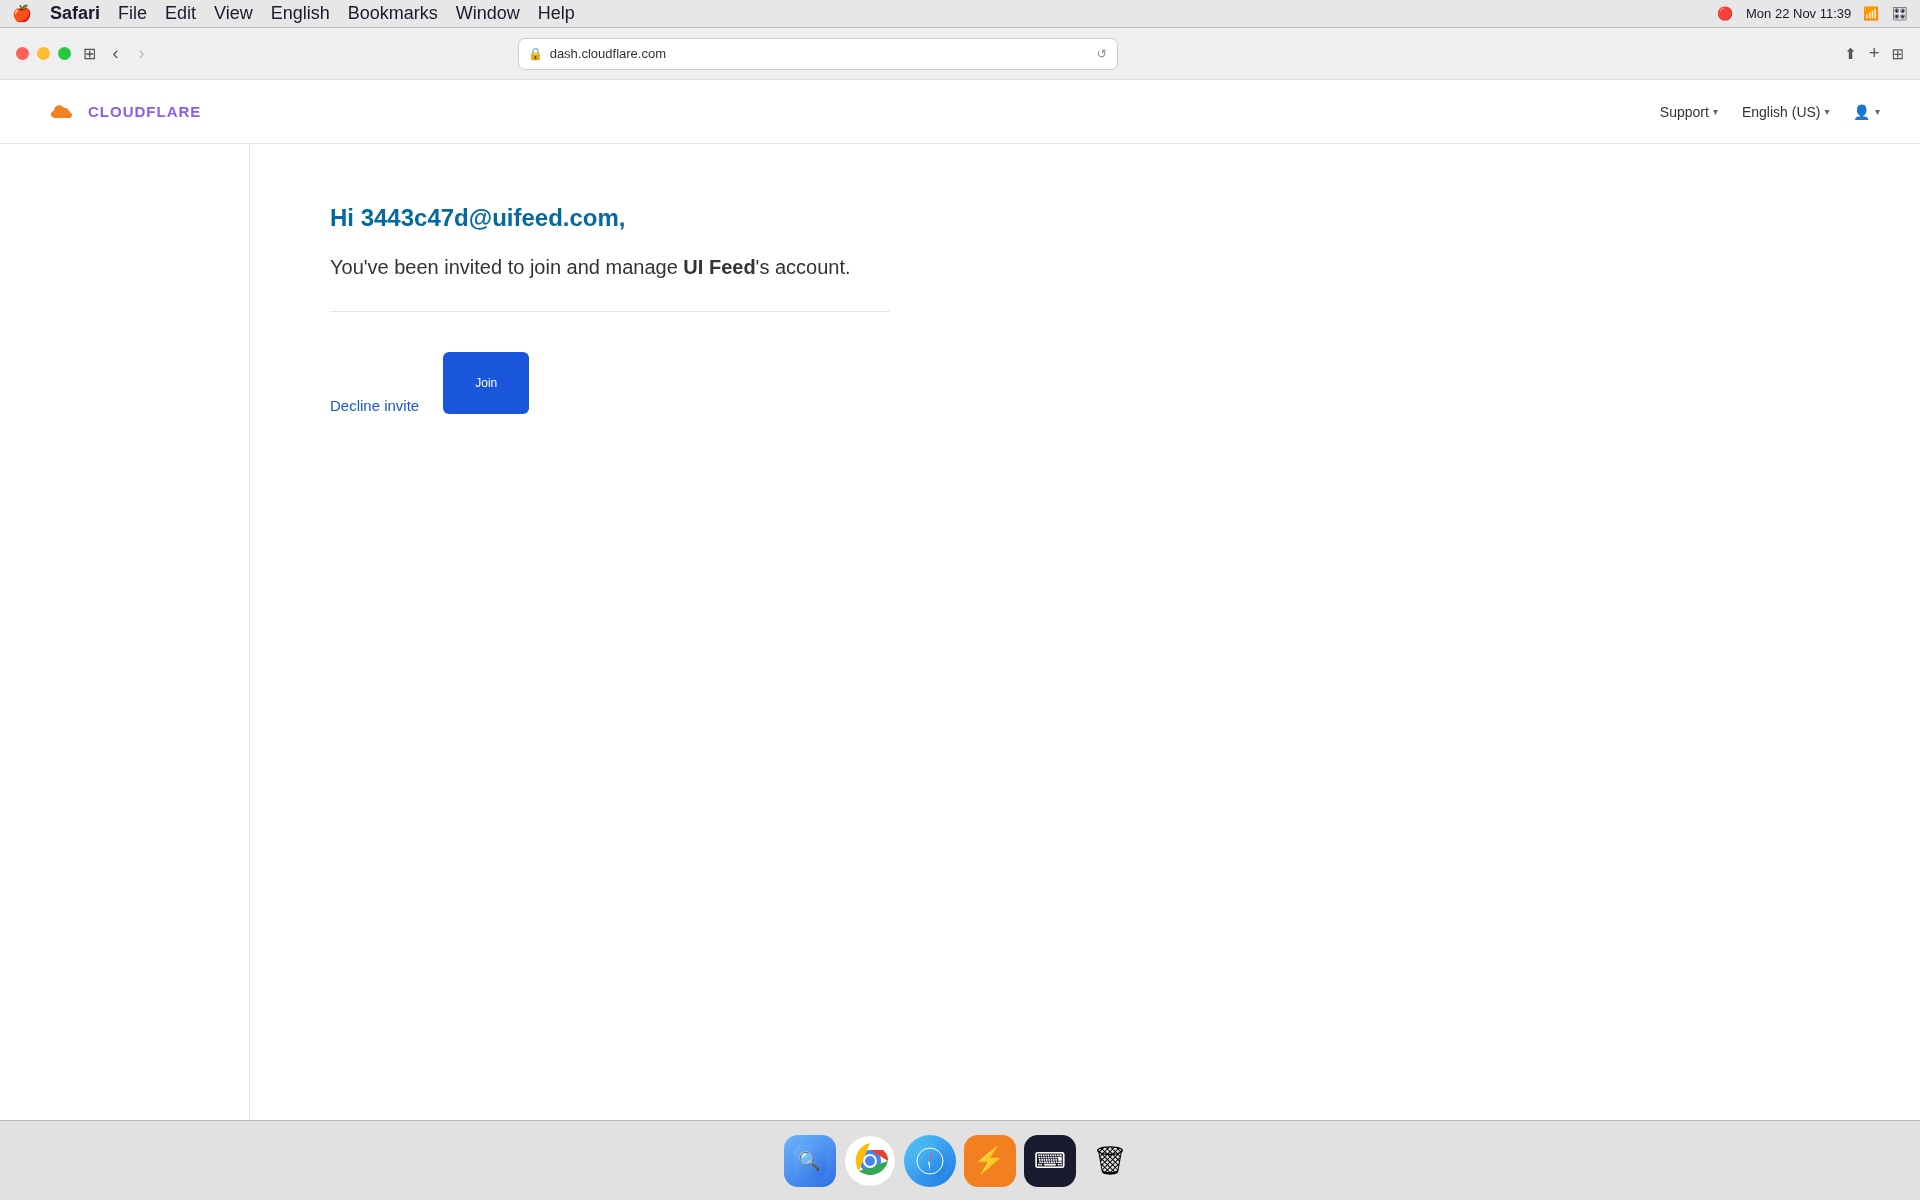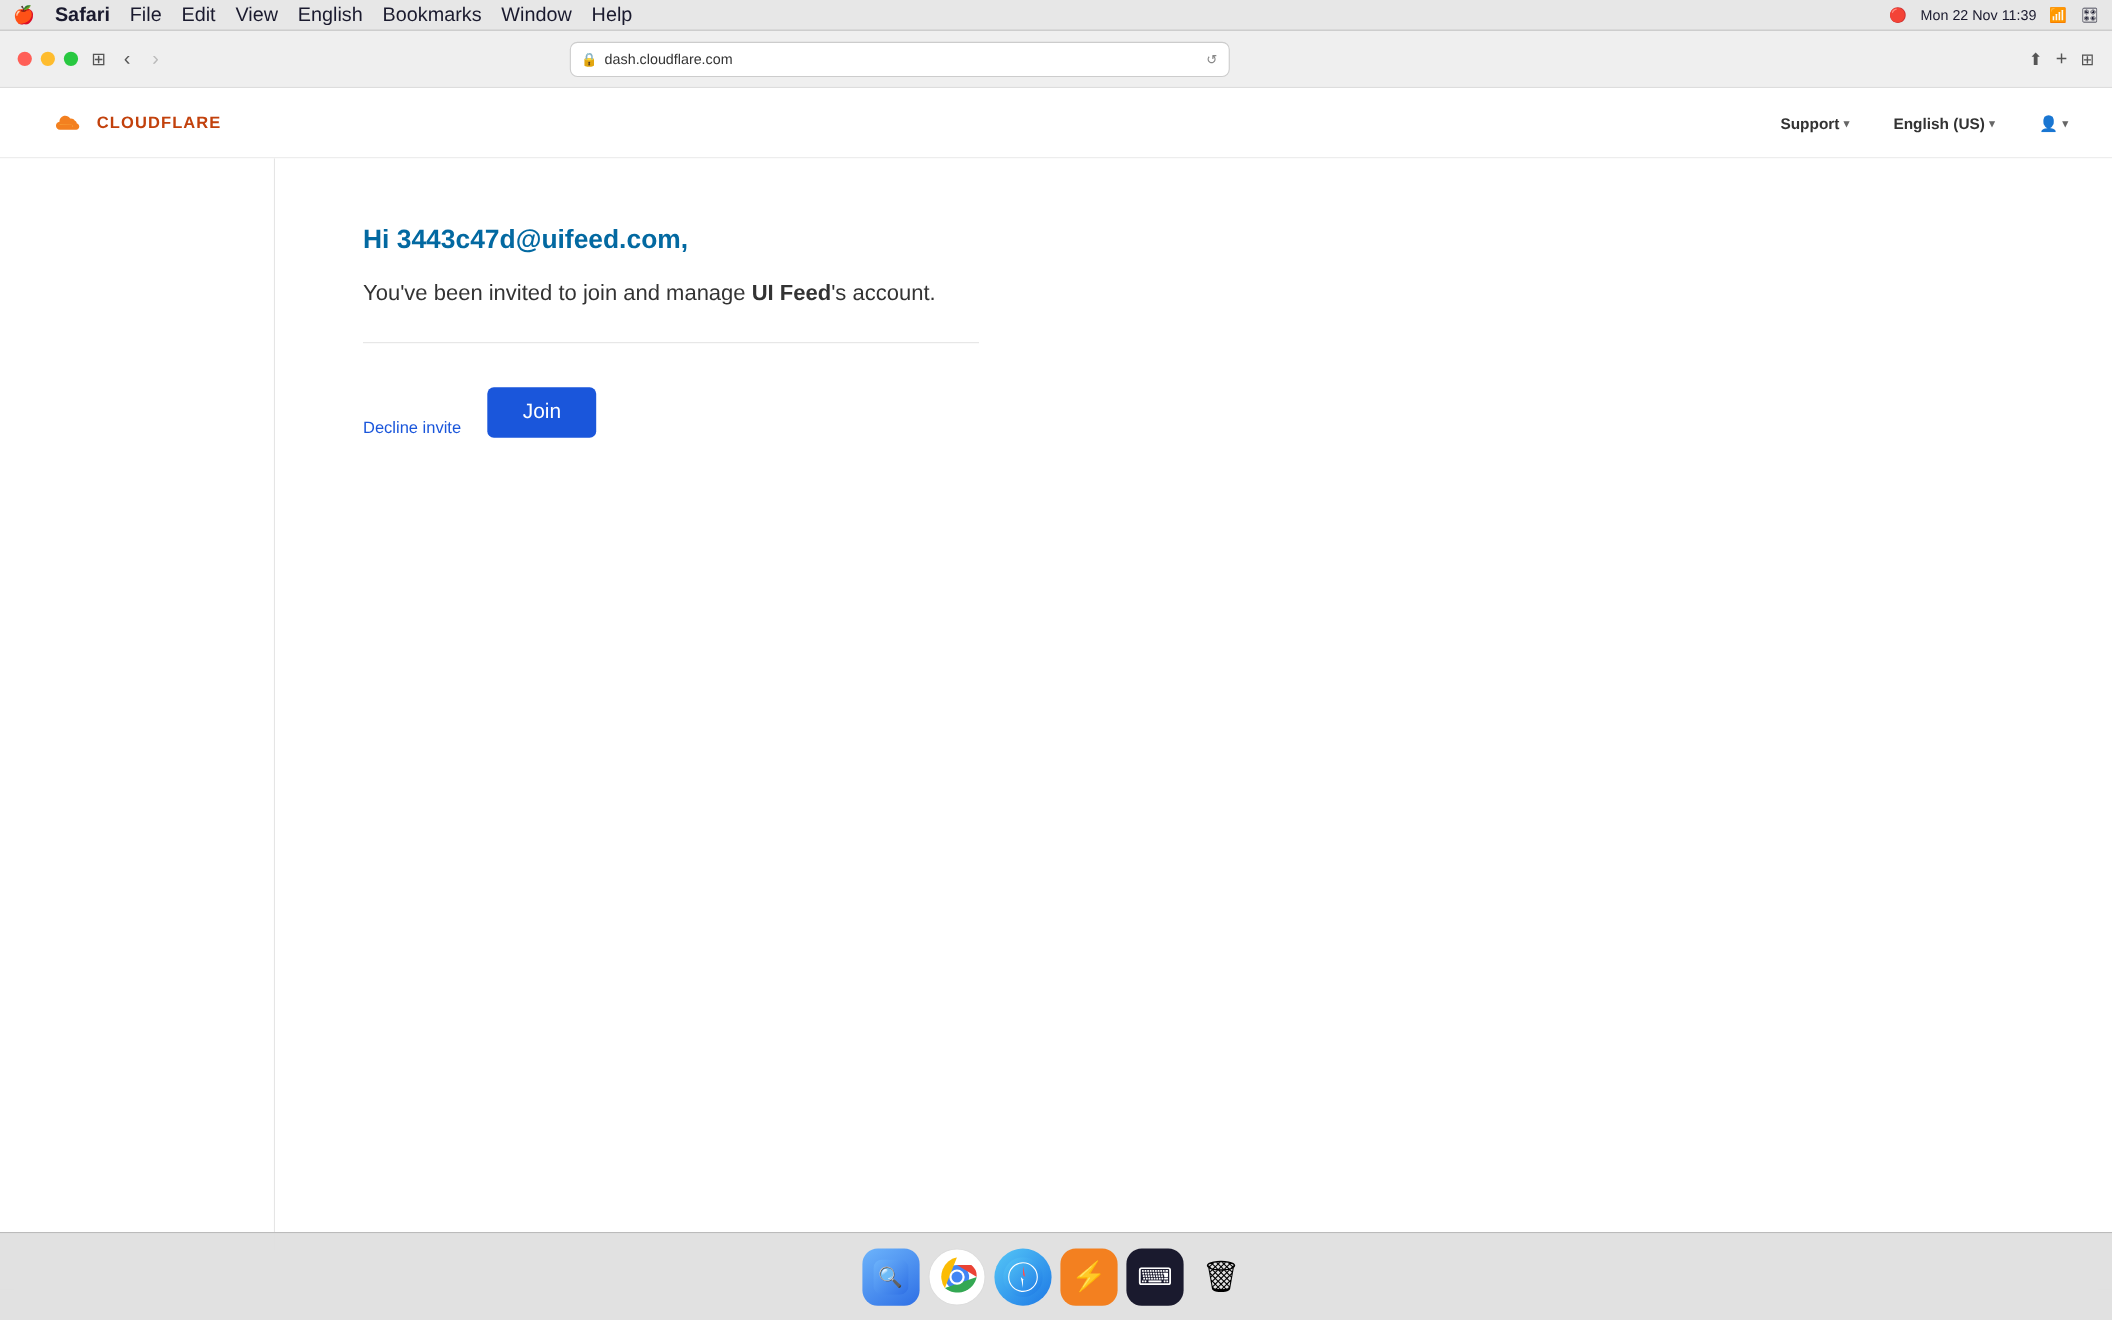--- a/index.html
+++ b/index.html
@@ -45,22 +45,22 @@
     .main-nav {
       height: 64px;
       display: flex;
       align-items: center;
       padding: 0 40px;
       border-bottom: 1px solid #e5e5e5;
       background: #fff;
     }
     .cloudflare-logo { display: flex; align-items: center; gap: 8px; text-decoration: none; }
     .cf-logo-icon { width: 40px; height: 32px; }
-    .cf-logo-text { font-size: 15px; font-weight: 700; color: #c2410c; letter-spacing: 1px; }
-    .main-nav-right { margin-left: auto; display: flex; align-items: center; gap: 40px; font-weight: bold; }
+    .cf-logo-text { font-size: 15px; font-weight: 700; color: #8b5cf6; letter-spacing: 1px; }
+    .main-nav-right { margin-left: auto; display: flex; align-items: center; gap: 24px; }
     .nav-link { font-size: 14px; color: #333; text-decoration: none; display: flex; align-items: center; gap: 4px; cursor: pointer; }
     .nav-link .chevron { font-size: 10px; color: #666; }
 
     
     .content-area {
       display: flex;
       min-height: calc(1200px - 28px - 52px - 64px - 28px);
     }
 
     
@@ -83,22 +83,22 @@
     .invite-text strong { font-weight: 700; }
     .divider { height: 1px; background: #e5e5e5; margin-bottom: 40px; max-width: 560px; }
 
     .action-buttons { display: flex; align-items: flex-end; gap: 24px; }
     .btn-decline { font-size: 15px; color: #1a56db; text-decoration: none; cursor: pointer; background: none; border: none; }
     .btn-join {
       background: #1a56db;
       color: #fff;
       border: none;
       border-radius: 6px;
-      padding: 12px 32px;
-      font-size: 19px;
+      padding: 24px 32px;
+      font-size: 12px;
       font-weight: 500;
       cursor: pointer;
     }
 
     
     footer {
       background: #fff;
       border-top: 1px solid #e5e5e5;
       padding: 48px 280px 48px 280px;
     }

